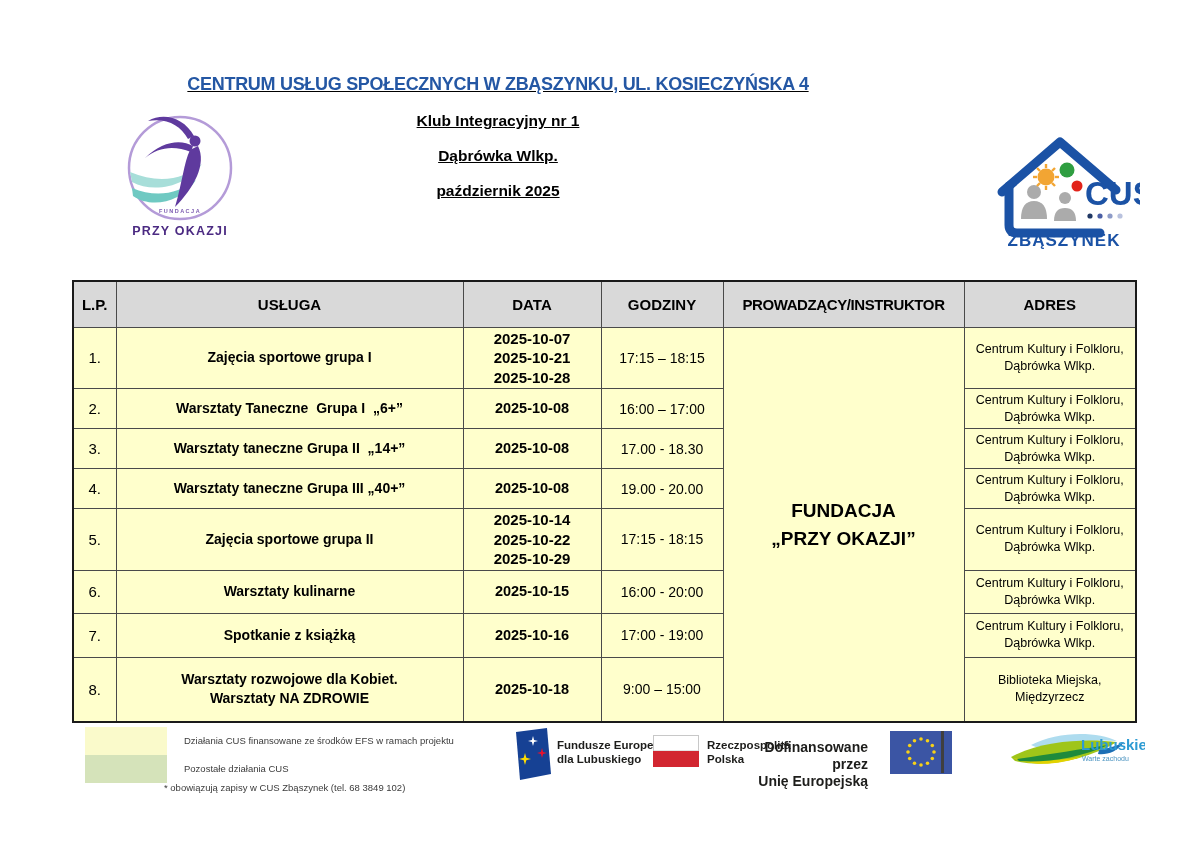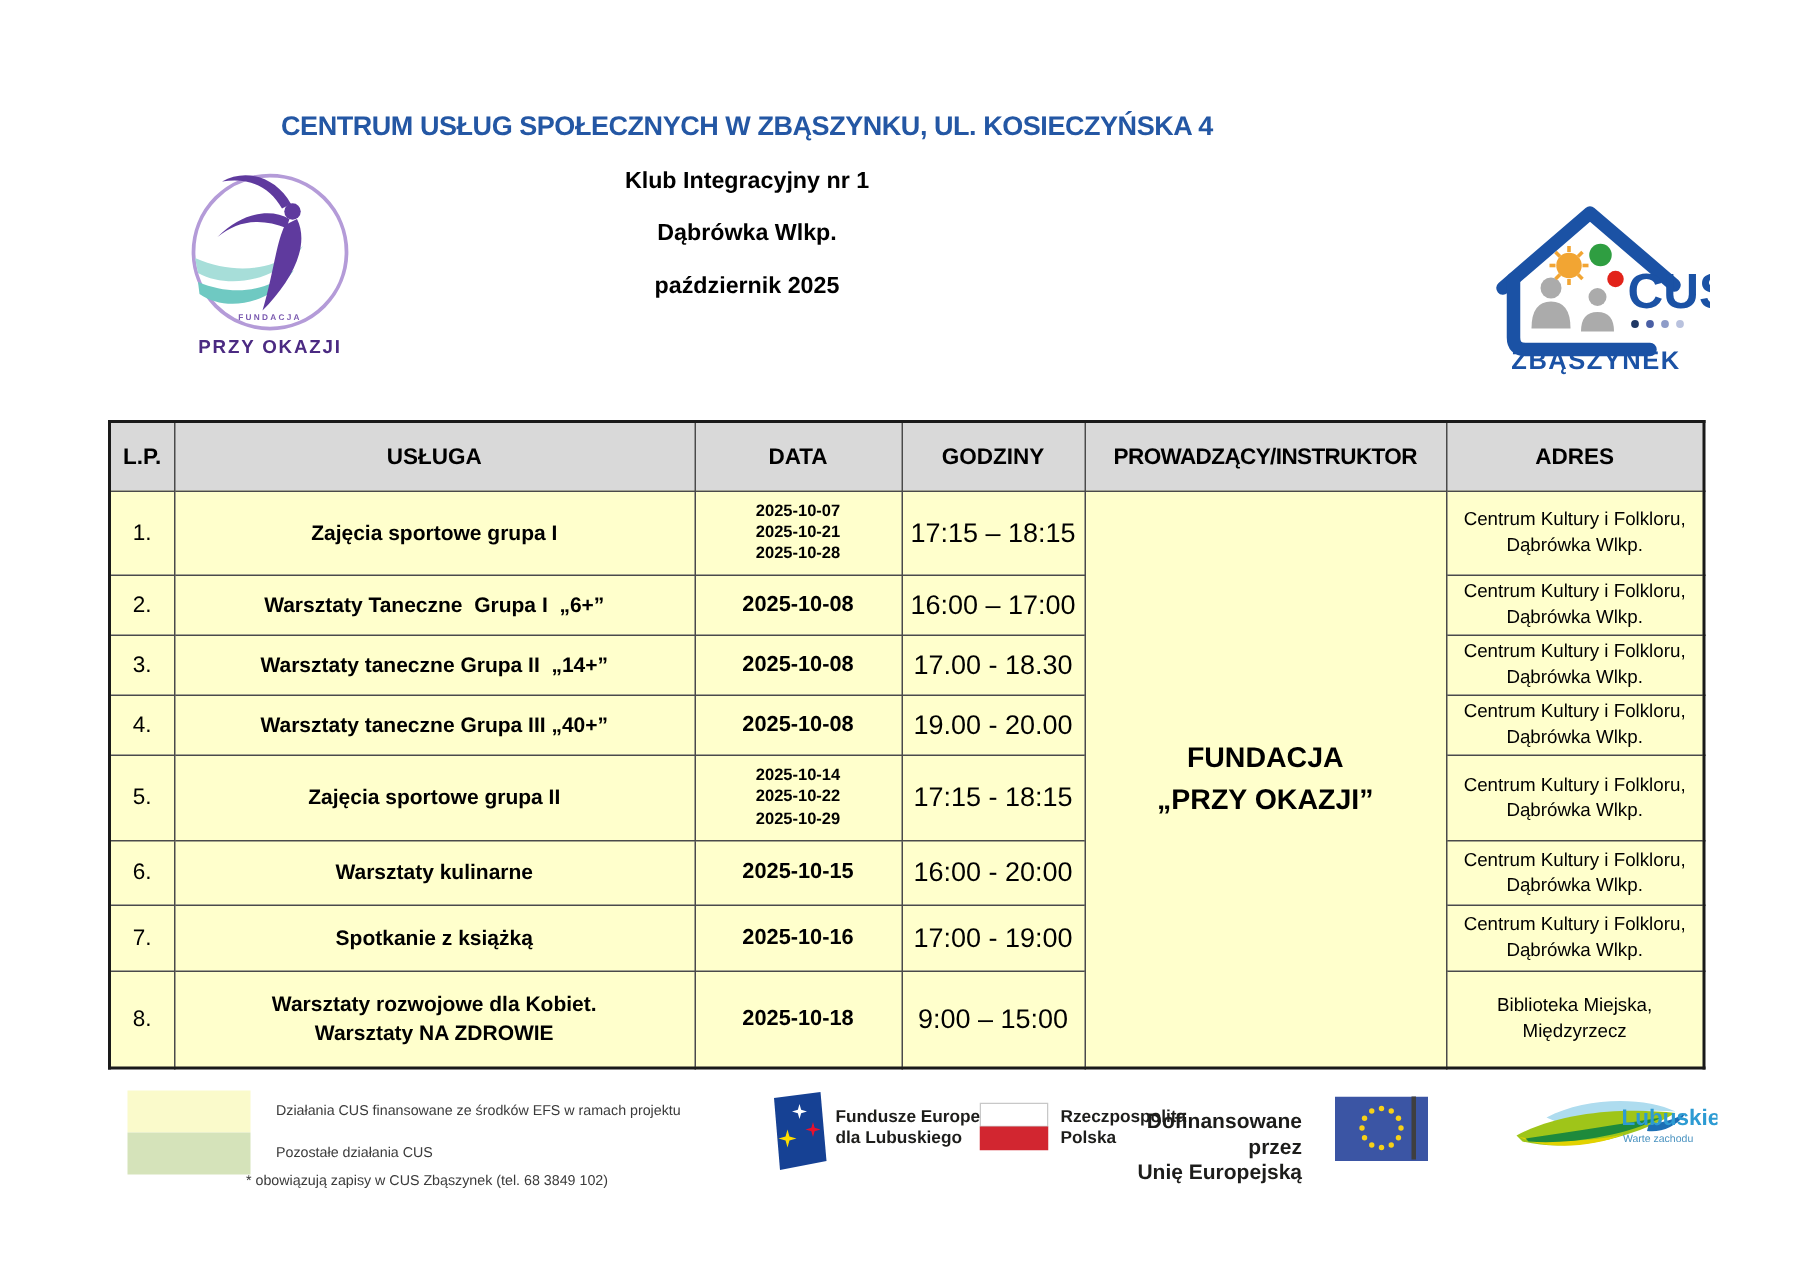--- a/index.html
+++ b/index.html
@@ -1,18 +1,18 @@
 <!DOCTYPE html>
 <html><head>
 <meta charset="utf-8">
 <style>
   * { box-sizing: border-box; margin: 0; padding: 0; }
   html,body { width:1200px; height:848px; background:#fff; overflow:hidden;
               font-family:"Liberation Sans", sans-serif; color:#000; }
-  .page { position:relative; width:996px; height:848px; background:#ffffff; }
+  .page { position:relative; width:996px; height:848px; background:#ffffff;text-decoration:underline; }
 
   
   .hdr { text-align:center; }
   .t-main  { padding-top:74px; font-size:18px; font-weight:bold; color:#2457A4; letter-spacing:-0.3px; }
   .t-sub   { margin-top:25px; font-size:18px; font-weight:bold; white-space:pre; letter-spacing:-0.3px; }
   .t-small { margin-top:17px; font-size:15.5px; font-weight:bold; }
 
   .logo-left  { position:absolute; left:120px; top:110px; }
   .logo-right { position:absolute; left:988px; top:130px; }
 
@@ -22,23 +22,23 @@
                 border:2.5px solid #1a1a1a;padding-left:48px; }
   table.sched th, table.sched td { border:1.6px solid #4a4a4a; text-align:center; vertical-align:middle; padding:1px 3px; }
   table.sched th { background:#D9D9D9; font-size:15px; font-weight:bold; height:46px; }
   table.sched td { background:#FFFFCC; }
   th.th-prow { font-size:14.5px; letter-spacing:-0.4px; padding:1px 0; }
 
   td.lp { font-size:15px; }
   td.us { font-weight:bold; font-size:14px; }
   td.us span { display:block; white-space:pre; line-height:1.35; }
   td.dt { font-weight:bold; font-size:14.5px; }
-  td.dt.multi { font-size:11px;margin-top:18px; }
+  td.dt.multi { font-size:15px;margin-top:18px; }
   td.dt span { display:block; line-height:1.3; }
-  td.gd { font-size:18px; }
+  td.gd { font-size:14px; }
   td.ad { font-size:12.5px; }
   td.ad span { display:block; line-height:1.35; }
   td.prov { }
   .prov-l { font-size:19px; font-weight:bold; line-height:1.0; }
   .prov-l + .prov-l { margin-top:9px; }
 
   
   tr.h56 td { height:56px; } tr.h40 td { height:40px; } tr.h57 td { height:57px; }
   tr.h43 td { height:43px; } tr.h44 td { height:44px; } tr.h65 td { height:65px; }
 

